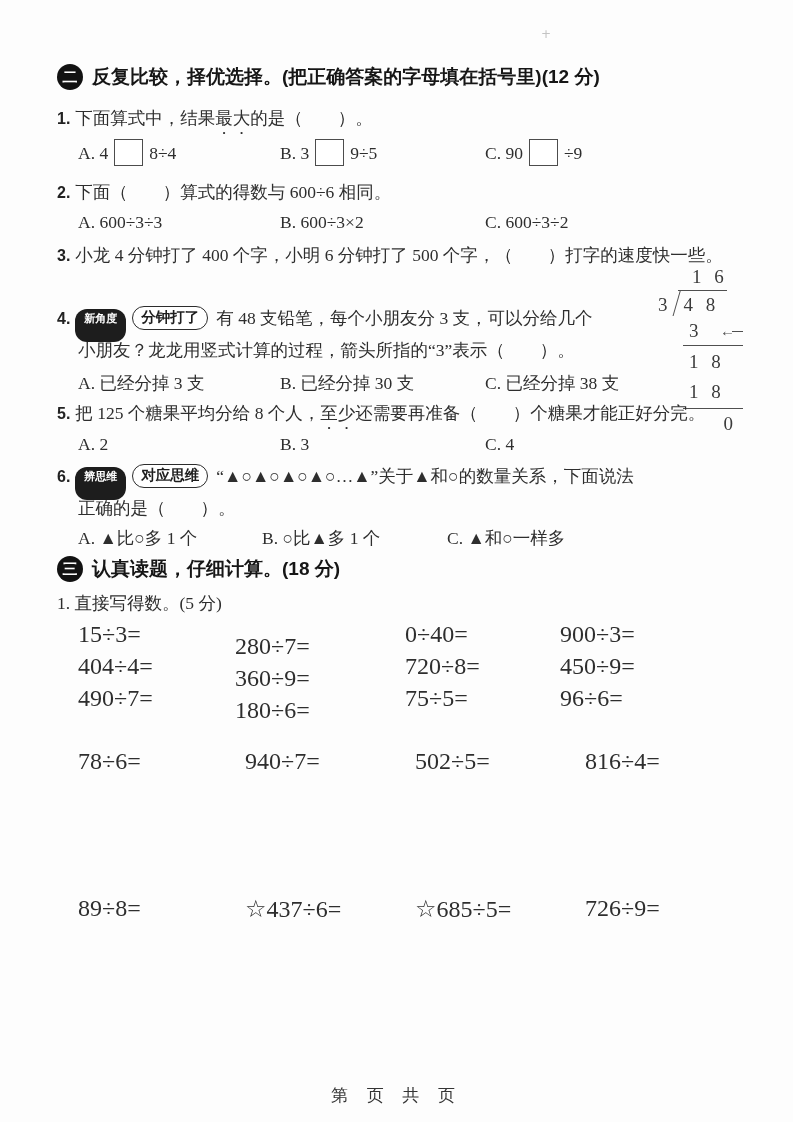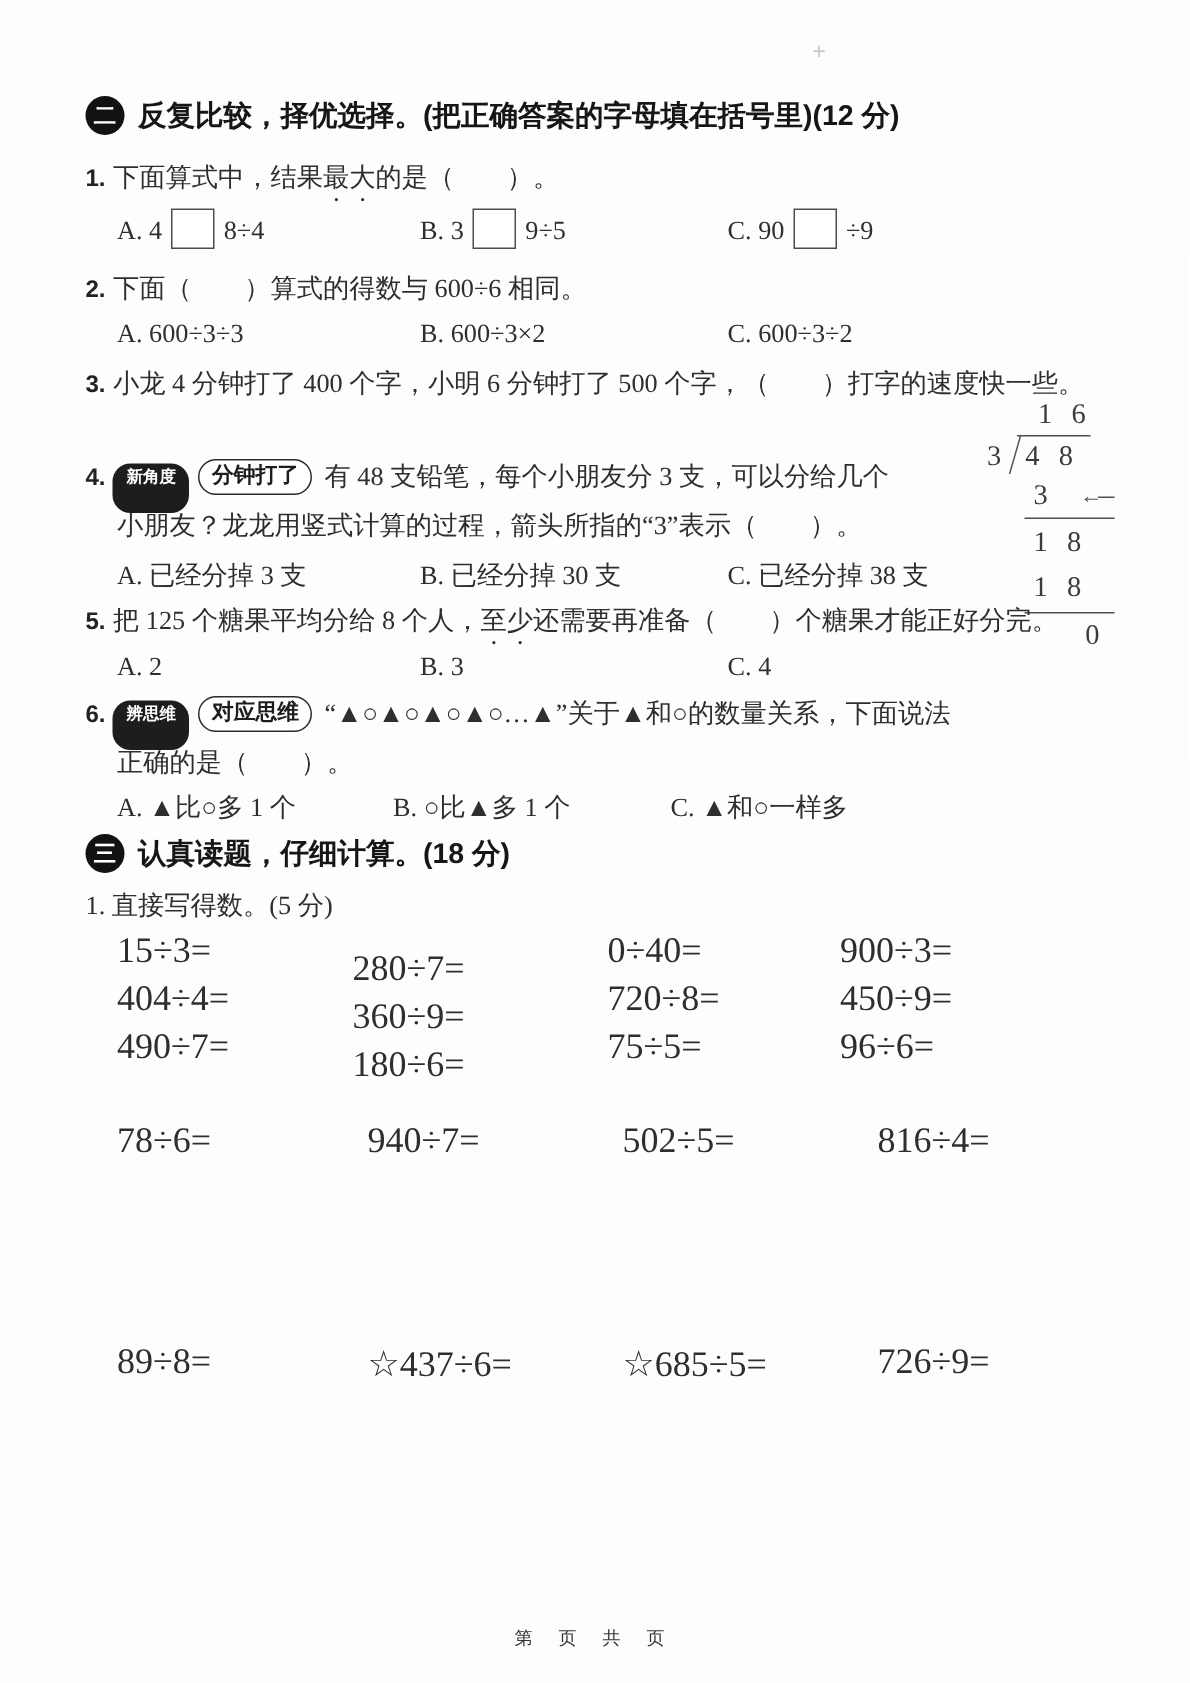--- a/index.html
+++ b/index.html
@@ -38,21 +38,21 @@
   .ld-dividend{border-top:1.5px solid #4f4f4f;padding:3px 8px 0 6px;letter-spacing:4px;margin-left:-3px;white-space:nowrap;}
   .ld-body{margin-left:34px;width:60px;}
   .ld-step1{display:flex;justify-content:space-between;align-items:center;padding:4px 0 3px 6px;border-bottom:1.5px solid #4f4f4f;}
   .ld-arrow{display:inline-flex;align-items:center;font-size:15px;color:#4f4f4f;}
   .ld-arrow::after{content:"";display:inline-block;width:11px;border-top:1.5px solid #4f4f4f;margin-left:-3px;}
   .ld-r{padding:5px 0 3px 6px;letter-spacing:4px;white-space:nowrap;}
   .ld-ul{border-bottom:1.5px solid #4f4f4f;padding-bottom:5px;}
   .ld-rem{padding:4px 10px 0 0;text-align:right;}
   
   .crop-mark{position:absolute;left:541px;top:27px;color:#c3c3c3;font-size:12px;font-family:"DejaVu Sans",sans-serif;}
-  .footer{position:absolute;left:0;right:0;top:1084px;text-align:center;font-family:"Liberation Sans","DejaVu Sans",sans-serif;font-size:12px;letter-spacing:7px;color:#343434;}
+  .footer{position:absolute;left:0;right:0;top:1084px;text-align:center;font-family:"Liberation Sans","DejaVu Sans",sans-serif;font-size:17px;letter-spacing:7px;color:#343434;}
 </style>
 </head>
 <body>
 
 <div class="page">
 
   <span class="crop-mark">+</span>
 
   <div class="row sec-header" style="top:64px">
     <span class="sec-icon">二</span>

